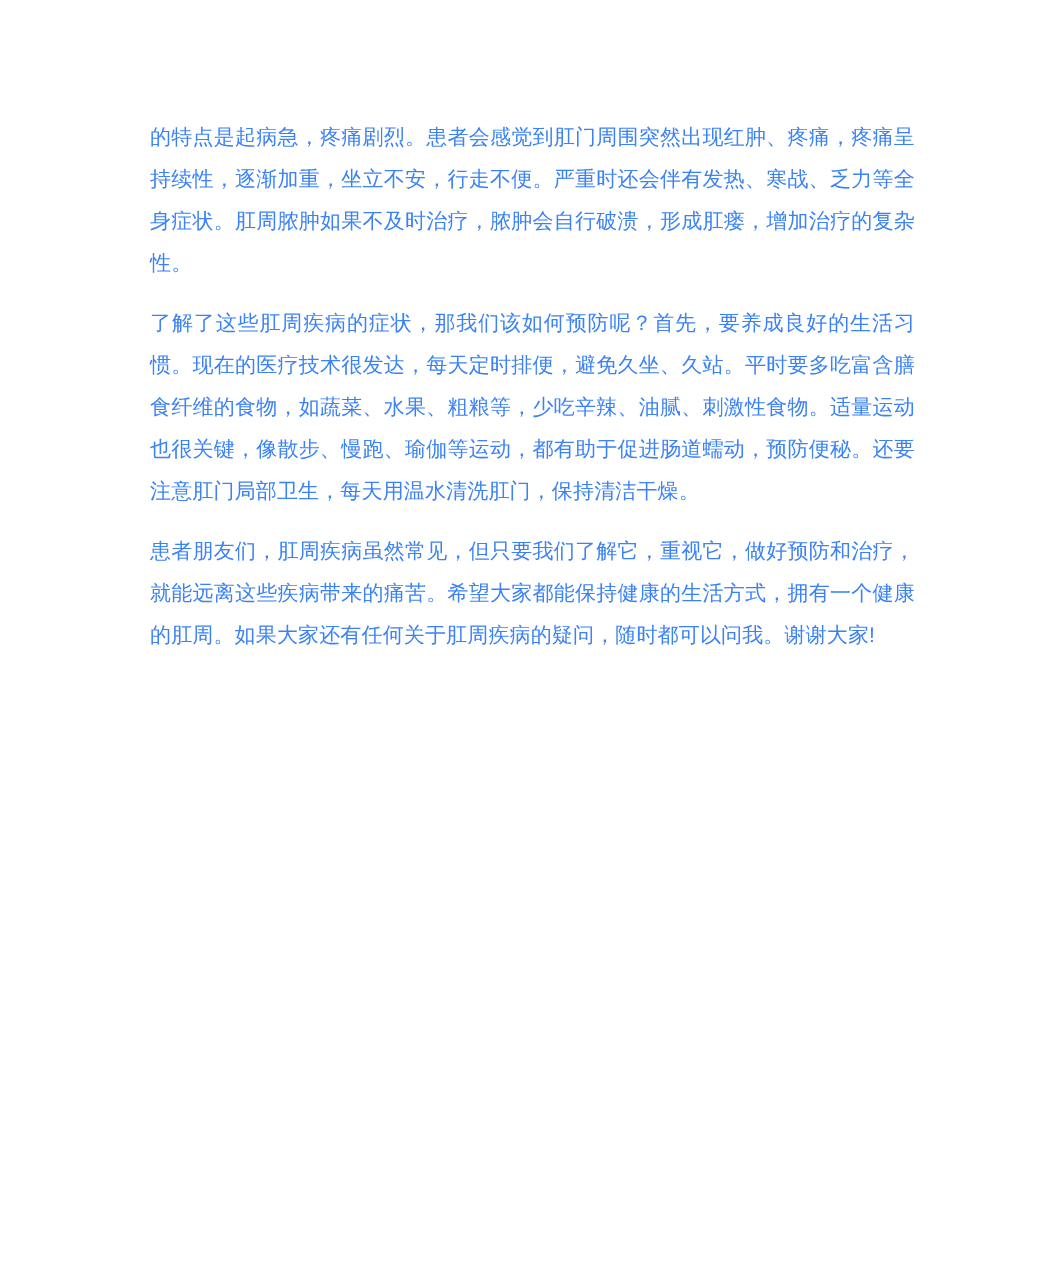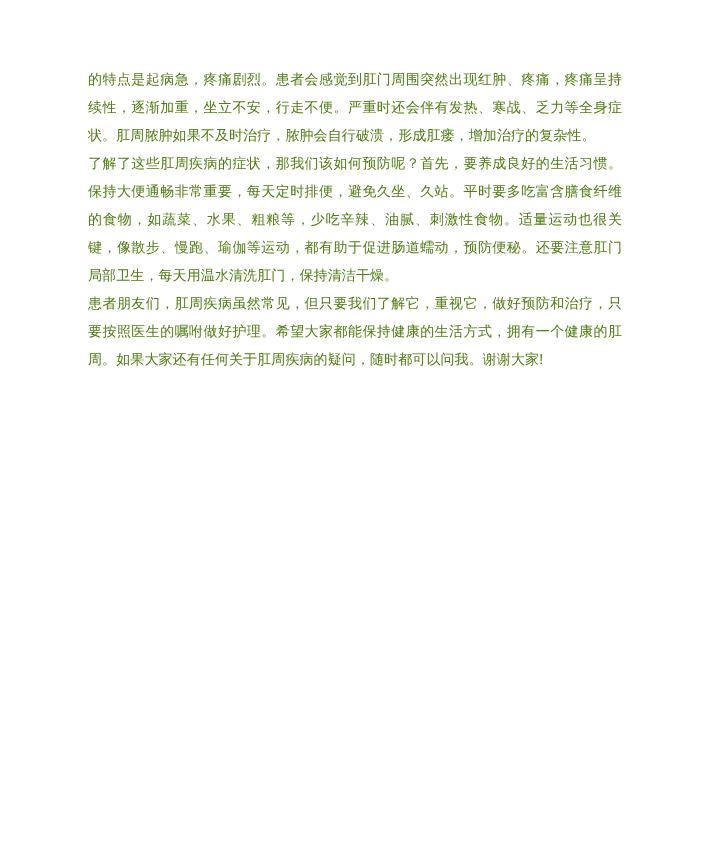--- a/index.html
+++ b/index.html
@@ -22,33 +22,33 @@
     height: 841px;
     background: #ffffff;
   }
   .text-block {
     position: absolute;
     left: 88px;
     top: 65px;
     width: 534px;
   }
   .text-block p {
-    margin: 0;
+    margin: 12px;
     padding: 0;
     font-size: 14px;
     line-height: 28px;
-    color: #4d7c0f;
+    color: #3b82f6;
     text-align: justify;
     text-justify: inter-ideograph;
     letter-spacing: 0.1px;
     word-break: break-all;
   }
 </style>
 </head>
 <body>
 
 <div class="page">
   <div class="text-block">
     <p>的特点是起病急，疼痛剧烈。患者会感觉到肛门周围突然出现红肿、疼痛，疼痛呈持续性，逐渐加重，坐立不安，行走不便。严重时还会伴有发热、寒战、乏力等全身症状。肛周脓肿如果不及时治疗，脓肿会自行破溃，形成肛瘘，增加治疗的复杂性。</p>
-    <p>了解了这些肛周疾病的症状，那我们该如何预防呢？首先，要养成良好的生活习惯。保持大便通畅非常重要，每天定时排便，避免久坐、久站。平时要多吃富含膳食纤维的食物，如蔬菜、水果、粗粮等，少吃辛辣、油腻、刺激性食物。适量运动也很关键，像散步、慢跑、瑜伽等运动，都有助于促进肠道蠕动，预防便秘。还要注意肛门局部卫生，每天用温水清洗肛门，保持清洁干燥。</p>
-    <p>患者朋友们，肛周疾病虽然常见，但只要我们了解它，重视它，做好预防和治疗，只要按照医生的嘱咐做好护理。希望大家都能保持健康的生活方式，拥有一个健康的肛周。如果大家还有任何关于肛周疾病的疑问，随时都可以问我。谢谢大家!</p>
+    <p>了解了这些肛周疾病的症状，那我们该如何预防呢？首先，要养成良好的生活习惯。现在的医疗技术很发达，每天定时排便，避免久坐、久站。平时要多吃富含膳食纤维的食物，如蔬菜、水果、粗粮等，少吃辛辣、油腻、刺激性食物。适量运动也很关键，像散步、慢跑、瑜伽等运动，都有助于促进肠道蠕动，预防便秘。还要注意肛门局部卫生，每天用温水清洗肛门，保持清洁干燥。</p>
+    <p>患者朋友们，肛周疾病虽然常见，但只要我们了解它，重视它，做好预防和治疗，就能远离这些疾病带来的痛苦。希望大家都能保持健康的生活方式，拥有一个健康的肛周。如果大家还有任何关于肛周疾病的疑问，随时都可以问我。谢谢大家!</p>
   </div>
 </div>
 
 </body></html>

